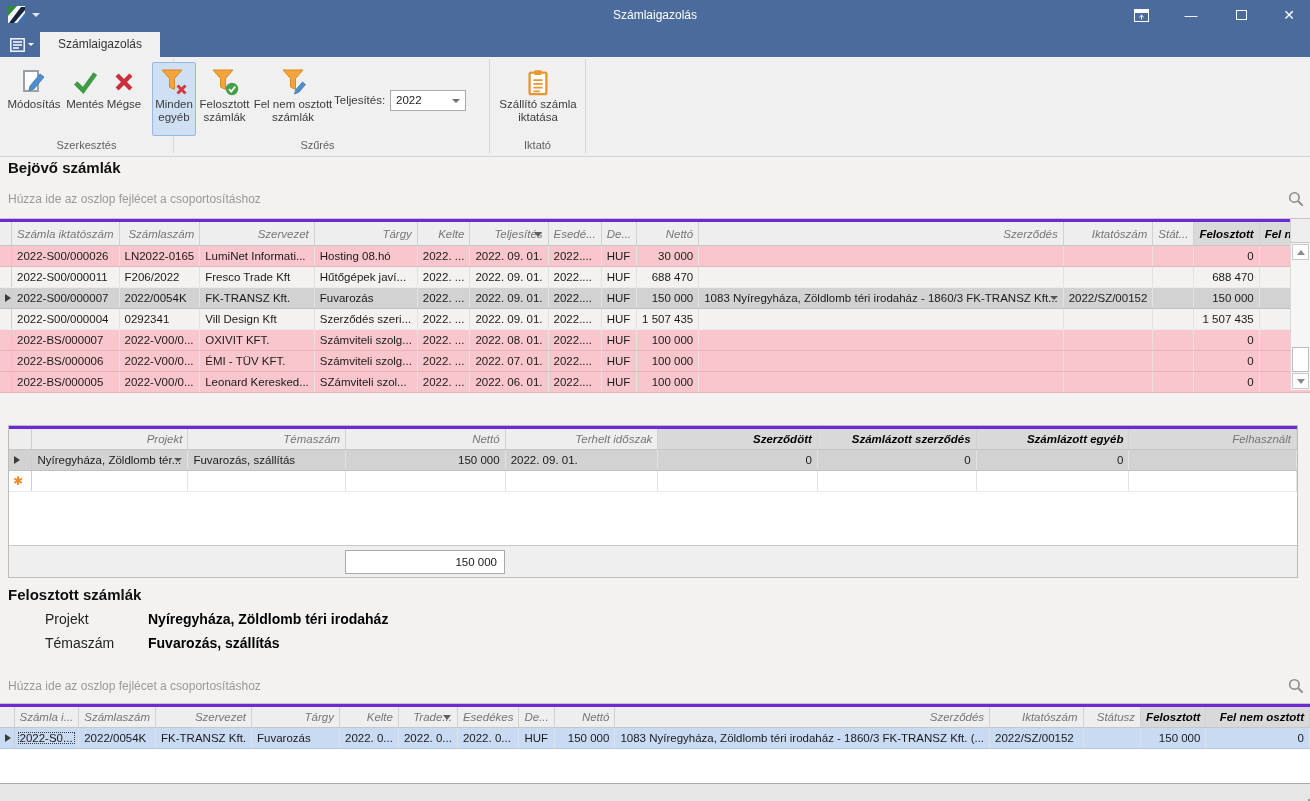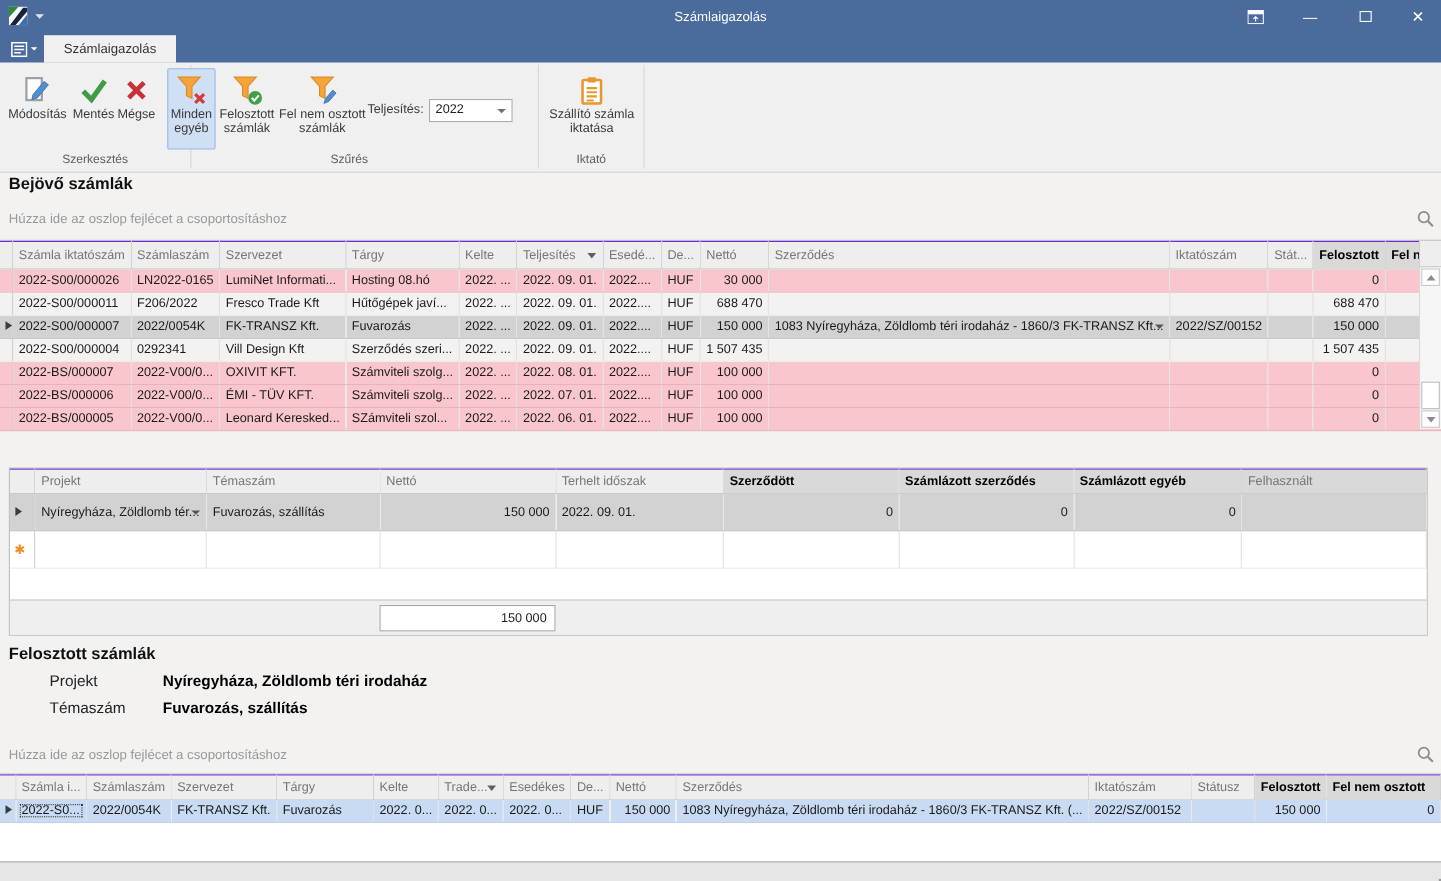--- a/index.html
+++ b/index.html
@@ -43,34 +43,34 @@
   
   .section-title{position:absolute;left:8px;font-size:15px;font-weight:bold;color:#101010;}
   .groupby{position:absolute;left:0;width:100%;height:30px;}
   .gb-hint{position:absolute;left:8px;top:8px;font-size:12px;color:#999;}
   .gb-search{position:absolute;right:6px;top:7px;}
   .kontir-title{position:absolute;left:0;width:100%;text-align:center;font-size:17px;color:#1a1a1a;}
 
   
   .gridwrap{position:absolute;background:#fff;}
   table.grid{border-collapse:collapse;table-layout:fixed;font-size:11.5px;color:#1a1a1a;}
-  table.grid th{background:var(--header-bg);color:#767676;font-weight:normal;text-align:left;
-    border-right:1px solid #d2d2d2;border-top:1px solid #6d28d9;border-bottom:1px solid #c6c6c6;
-    padding:0 5px;overflow:hidden;white-space:nowrap;position:relative;}
+  table.grid th{background:var(--header-bg);color:#767676;font-weight:normal;text-align:right;
+    border-right:1px solid #d2d2d2;border-top:3px solid #6d28d9;border-bottom:1px solid #c6c6c6;
+    padding:0 5px;overflow:hidden;white-space:nowrap;position:relative;font-style:italic;}
   table.grid th.emph{background:var(--header-emph);color:#000;font-weight:600;}
   table.grid th.emphbg{background:var(--header-emph);}
   table.grid td{border-right:1px solid var(--grid-line);border-bottom:1px solid #ececec;
     padding:0 5px;overflow:hidden;white-space:nowrap;position:relative;}
   table.grid td.al-right,table.grid td .num{text-align:right;}
   table.grid td.ind,table.grid th.ind{border-right:1px solid #cfcfcf;padding:0;}
   tr.pink td{background:var(--pink);border-bottom-color:#e9b3ba;}
   tr.sel td{background:var(--sel-row);border-bottom-color:#bfbfbf;}
   tr.blue td{background:var(--blue-row);border-bottom-color:#b3c6e4;}
   .g1 th{height:25px;} .g1 td{height:21px;} 
-  .g2 th{height:22px;} .g2 td{height:34px;}
+  .g2 th{height:22px;} .g2 td{height:21px;}
   .g3 th{height:22px;} .g3 td{height:21px;}
   .sort{position:absolute;right:6px;top:50%;margin-top:-2px;width:0;height:0;border-left:4px solid transparent;border-right:4px solid transparent;border-top:5px solid #5f5f5f;}
   .dd{position:absolute;right:5px;top:50%;margin-top:-2px;width:0;height:0;border-left:4px solid transparent;border-right:4px solid transparent;border-top:4px solid #555;}
   td.has-dd{padding-right:16px;}
   .cur{display:inline-block;margin-left:5px;width:0;height:0;border-top:4px solid transparent;border-bottom:4px solid transparent;border-left:6px solid #3c3c3c;}
   .new{color:#ef8d1f;font-size:12px;margin-left:4px;}
   span.focus{display:block;outline:1px dotted #3a3a3a;outline-offset:-1px;margin:0 -2px;padding:0 2px;}
 
   .grid1{top:218px;left:0;width:1310px;height:172px;border-top:1px solid #c6c6c6;border-bottom:1px solid #c6c6c6;background:transparent;}
   

